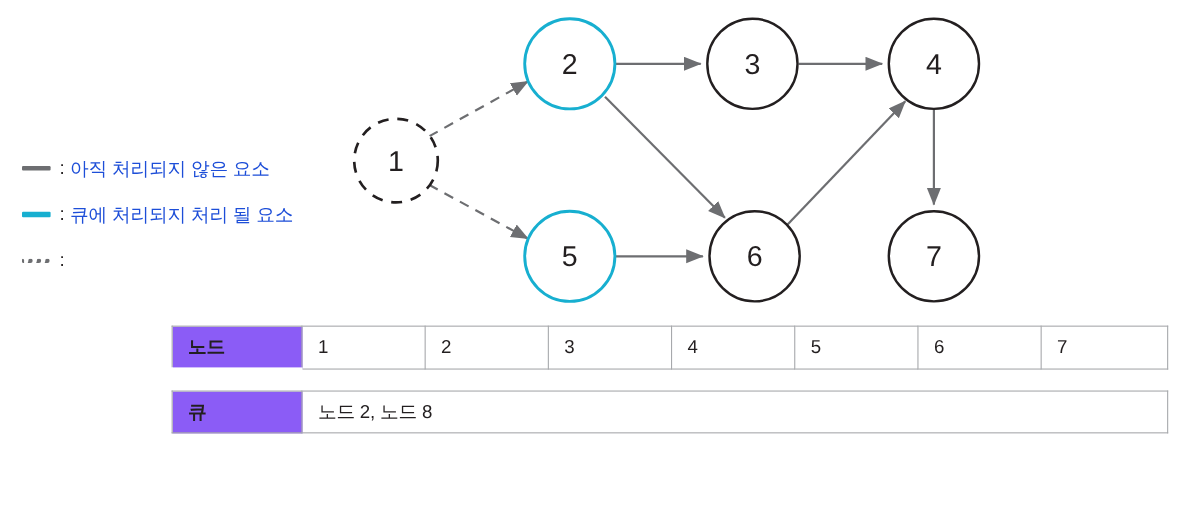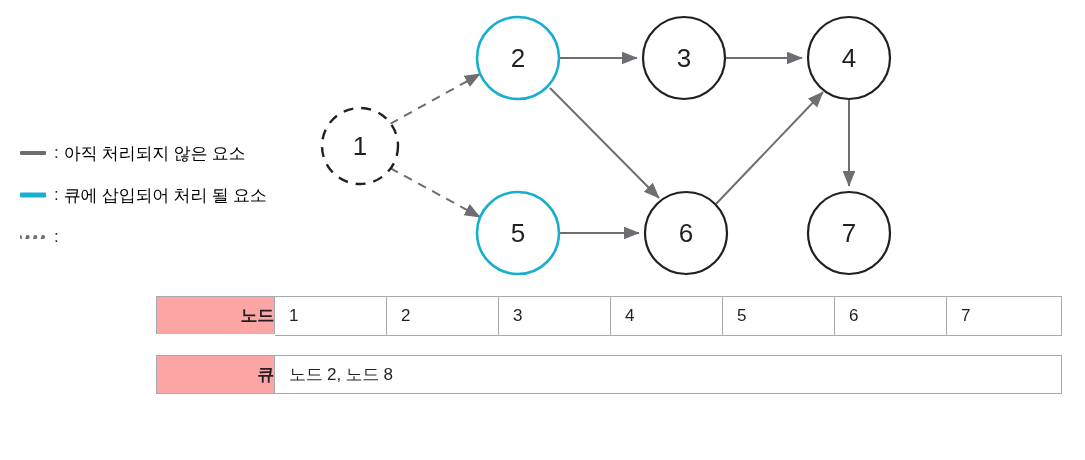--- a/index.html
+++ b/index.html
@@ -58,21 +58,21 @@
     border-top: 4px dotted #6d6e71;
   }
   .legend-colon {
     font-size: 17px;
     color: #231f20;
     margin-right: 5px;
   }
   .legend-label {
     font-size: 17px;
     letter-spacing: -0.2px;
-    color: #000000;
+    color: #1d4ed8;
     white-space: nowrap;
   }
 
   
   .graph {
     position: absolute;
     left: 300px;
     top: 0;
     width: 785px;
     height: 290px;
@@ -99,26 +99,25 @@
   }
   table.grid td {
     border: 1px solid #a7a9ac;
     height: 37px;
     font-size: 17px;
     color: #231f20;
     padding: 0 0 0 14px;
     vertical-align: middle;
   }
   td.hdr {
-    background: #fca5a5;
+    background: #8b5cf6;
     font-weight: bold;
     border-color: #7fcfe4;
     border-right-color: #a7a9ac;
     letter-spacing: -0.3px;
-    text-align: right;
   }
   tr.row-node td.hdr { border-bottom: 2px solid #ffffff; }
   .queue-table {
     margin-top: 19px;
   }
   td.queue-val { padding-left: 20px; letter-spacing: -0.2px; }
 </style>
 </head>
 <body>
 
@@ -130,21 +129,21 @@
           <span class="bar"></span>
         </span>
       <span class="legend-colon">:</span>
       <span class="legend-label">아직 처리되지 않은 요소</span>
     </div>
     <div class="legend-row">
       <span class="legend-swatch sw-queued">
           <span class="bar"></span>
         </span>
       <span class="legend-colon">:</span>
-      <span class="legend-label">큐에 삽입되어 처리 될 요소</span>
+      <span class="legend-label">큐에 처리되지 처리 될 요소</span>
     </div>
     <div class="legend-row">
       <span class="legend-swatch sw-done">
           <span class="bar"></span>
         </span>
       <span class="legend-colon">:</span>
     </div>
   </div>
 
   <div class="graph">

